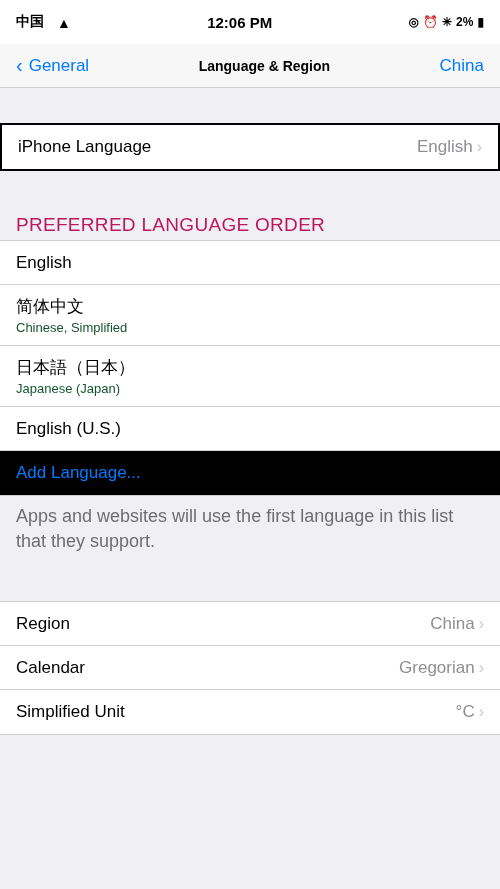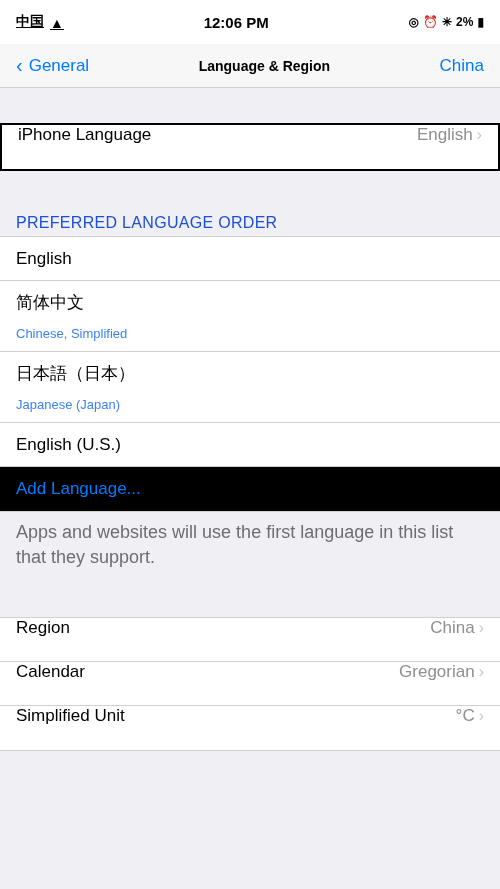--- a/index.html
+++ b/index.html
@@ -25,24 +25,23 @@
       align-items: center;
       justify-content: space-between;
       padding: 0 16px;
       font-size: 12px;
       font-weight: 600;
     }
 
     .status-left {
       display: flex;
       align-items: flex-end;
-      gap: 6px;
+      gap: 13px;
       font-size: 14px;
       font-weight: 600;
-      text-decoration: underline;
     }
 
     .status-center {
       font-size: 15px;
       font-weight: 700;
     }
 
     .status-right {
       display: flex;
       align-items: center;
@@ -96,21 +95,21 @@
 
     
     .table-section {
       background-color: #fff;
       border-top: 1px solid #d0d0d0;
       border-bottom: 1px solid #d0d0d0;
     }
 
     .table-row {
       display: flex;
-      align-items: flex-start;
+      align-items: center;
       justify-content: space-between;
       padding: 0 16px;
       min-height: 44px;
       border-bottom: 1px solid #d0d0d0;
       background-color: #fff;
     }
 
     .table-row:last-child {
       border-bottom: none;
     }
@@ -129,22 +128,22 @@
     }
 
     .row-chevron {
       color: #c7c7cc;
       font-size: 16px;
     }
 
     
     .section-header {
       padding: 8px 16px 4px;
-      font-size: 16px;
-      color: #1d4ed8;
+      font-size: 19px;
+      color: #be185d;
       text-transform: uppercase;
       letter-spacing: 0.3px;
       background-color: #efeff4;
     }
 
     
     .lang-row {
       display: flex;
       flex-direction: column;
       padding: 10px 16px;
@@ -157,22 +156,22 @@
       border-bottom: none;
     }
 
     .lang-primary {
       font-size: 17px;
       color: #000;
     }
 
     .lang-secondary {
       font-size: 13px;
-      color: #3b82f6;
-      margin-top: 12px;
+      color: #14532d;
+      margin-top: 2px;
     }
 
     .single-lang-row {
       display: flex;
       align-items: center;
       padding: 0 16px;
       min-height: 44px;
       background-color: #fff;
       border-bottom: 1px solid #d0d0d0;
     }

